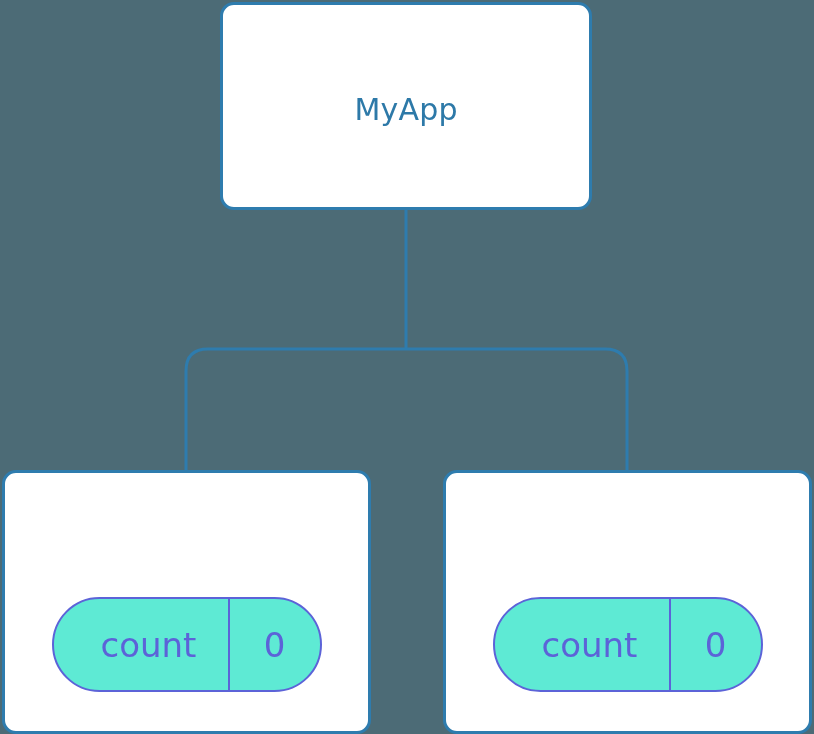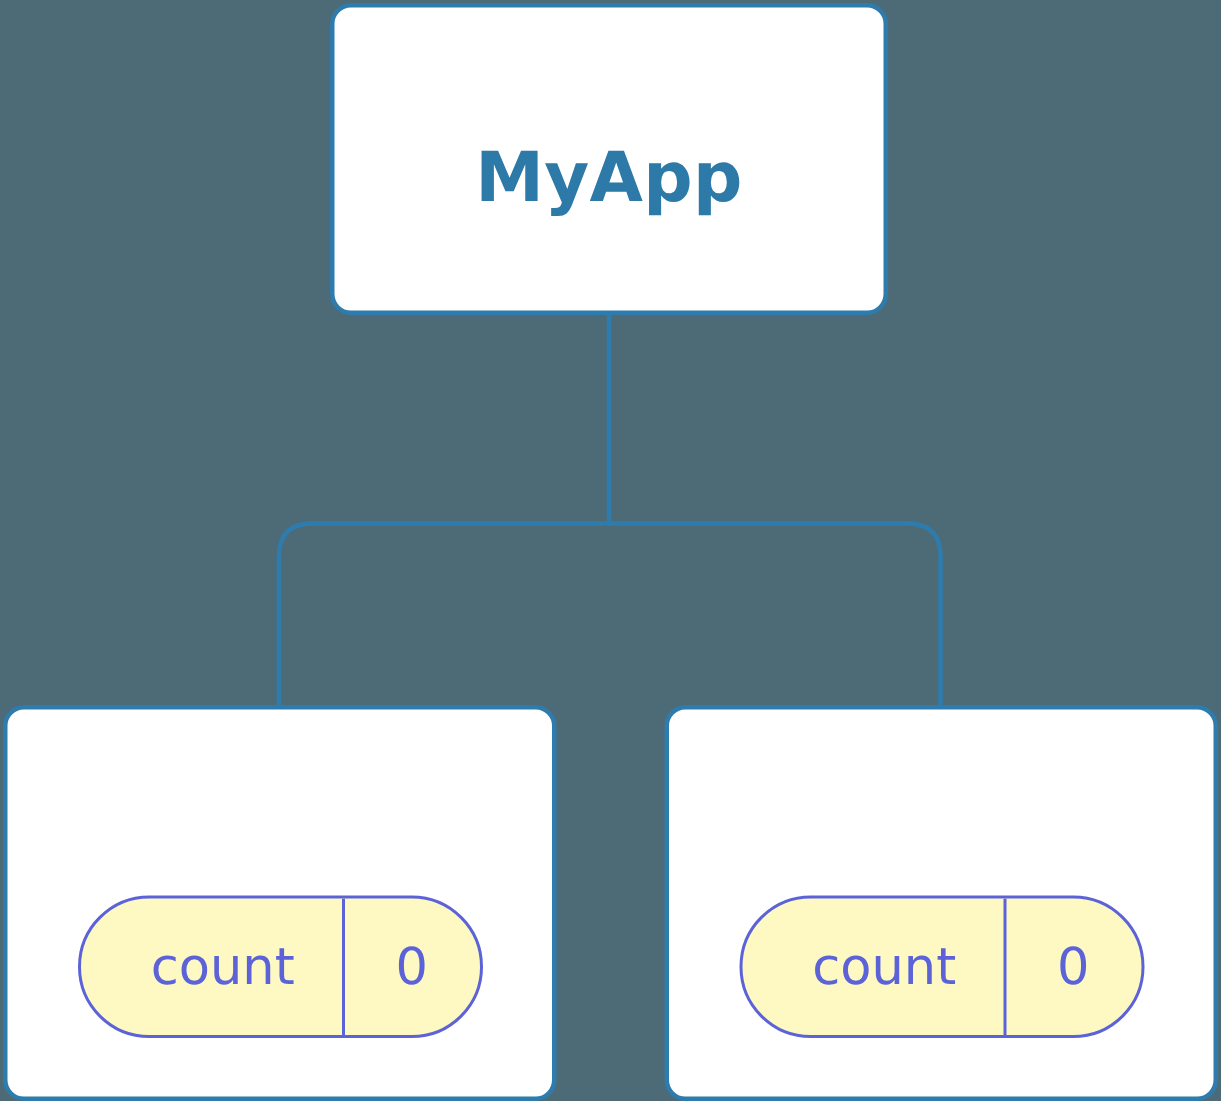--- a/index.html
+++ b/index.html
@@ -32,22 +32,22 @@
     border-radius: 14px;
     box-sizing: border-box;
     z-index: 2;
   }
   .node-title {
     position: absolute;
     left: 0;
     width: 100%;
     text-align: center;
     color: #2d79a8;
-    font-size: 46px;
-    font-weight: 700;
+    font-size: 30px;
+    font-weight: 400;
     letter-spacing: 0.2px;
     line-height: 1;
     white-space: nowrap;
   }
   
   #node-root {
     left: 220px;
     top: 2px;
     width: 372px;
     height: 208px;
@@ -70,21 +70,21 @@
     position: absolute;
     top: 124px;
     left: 50%;
     transform: translateX(-50%);
     height: 95px;
     display: flex;
     align-items: stretch;
     border: 2px solid #5c63d8;
     border-radius: 48px;
     box-sizing: border-box;
-    background: #fef9c3;
+    background: #5eead4;
     overflow: hidden;
   }
   .pill-key,
   .pill-val {
     display: flex;
     align-items: center;
     justify-content: center;
     color: #5c63d8;
     font-size: 34px;
     line-height: 1;

